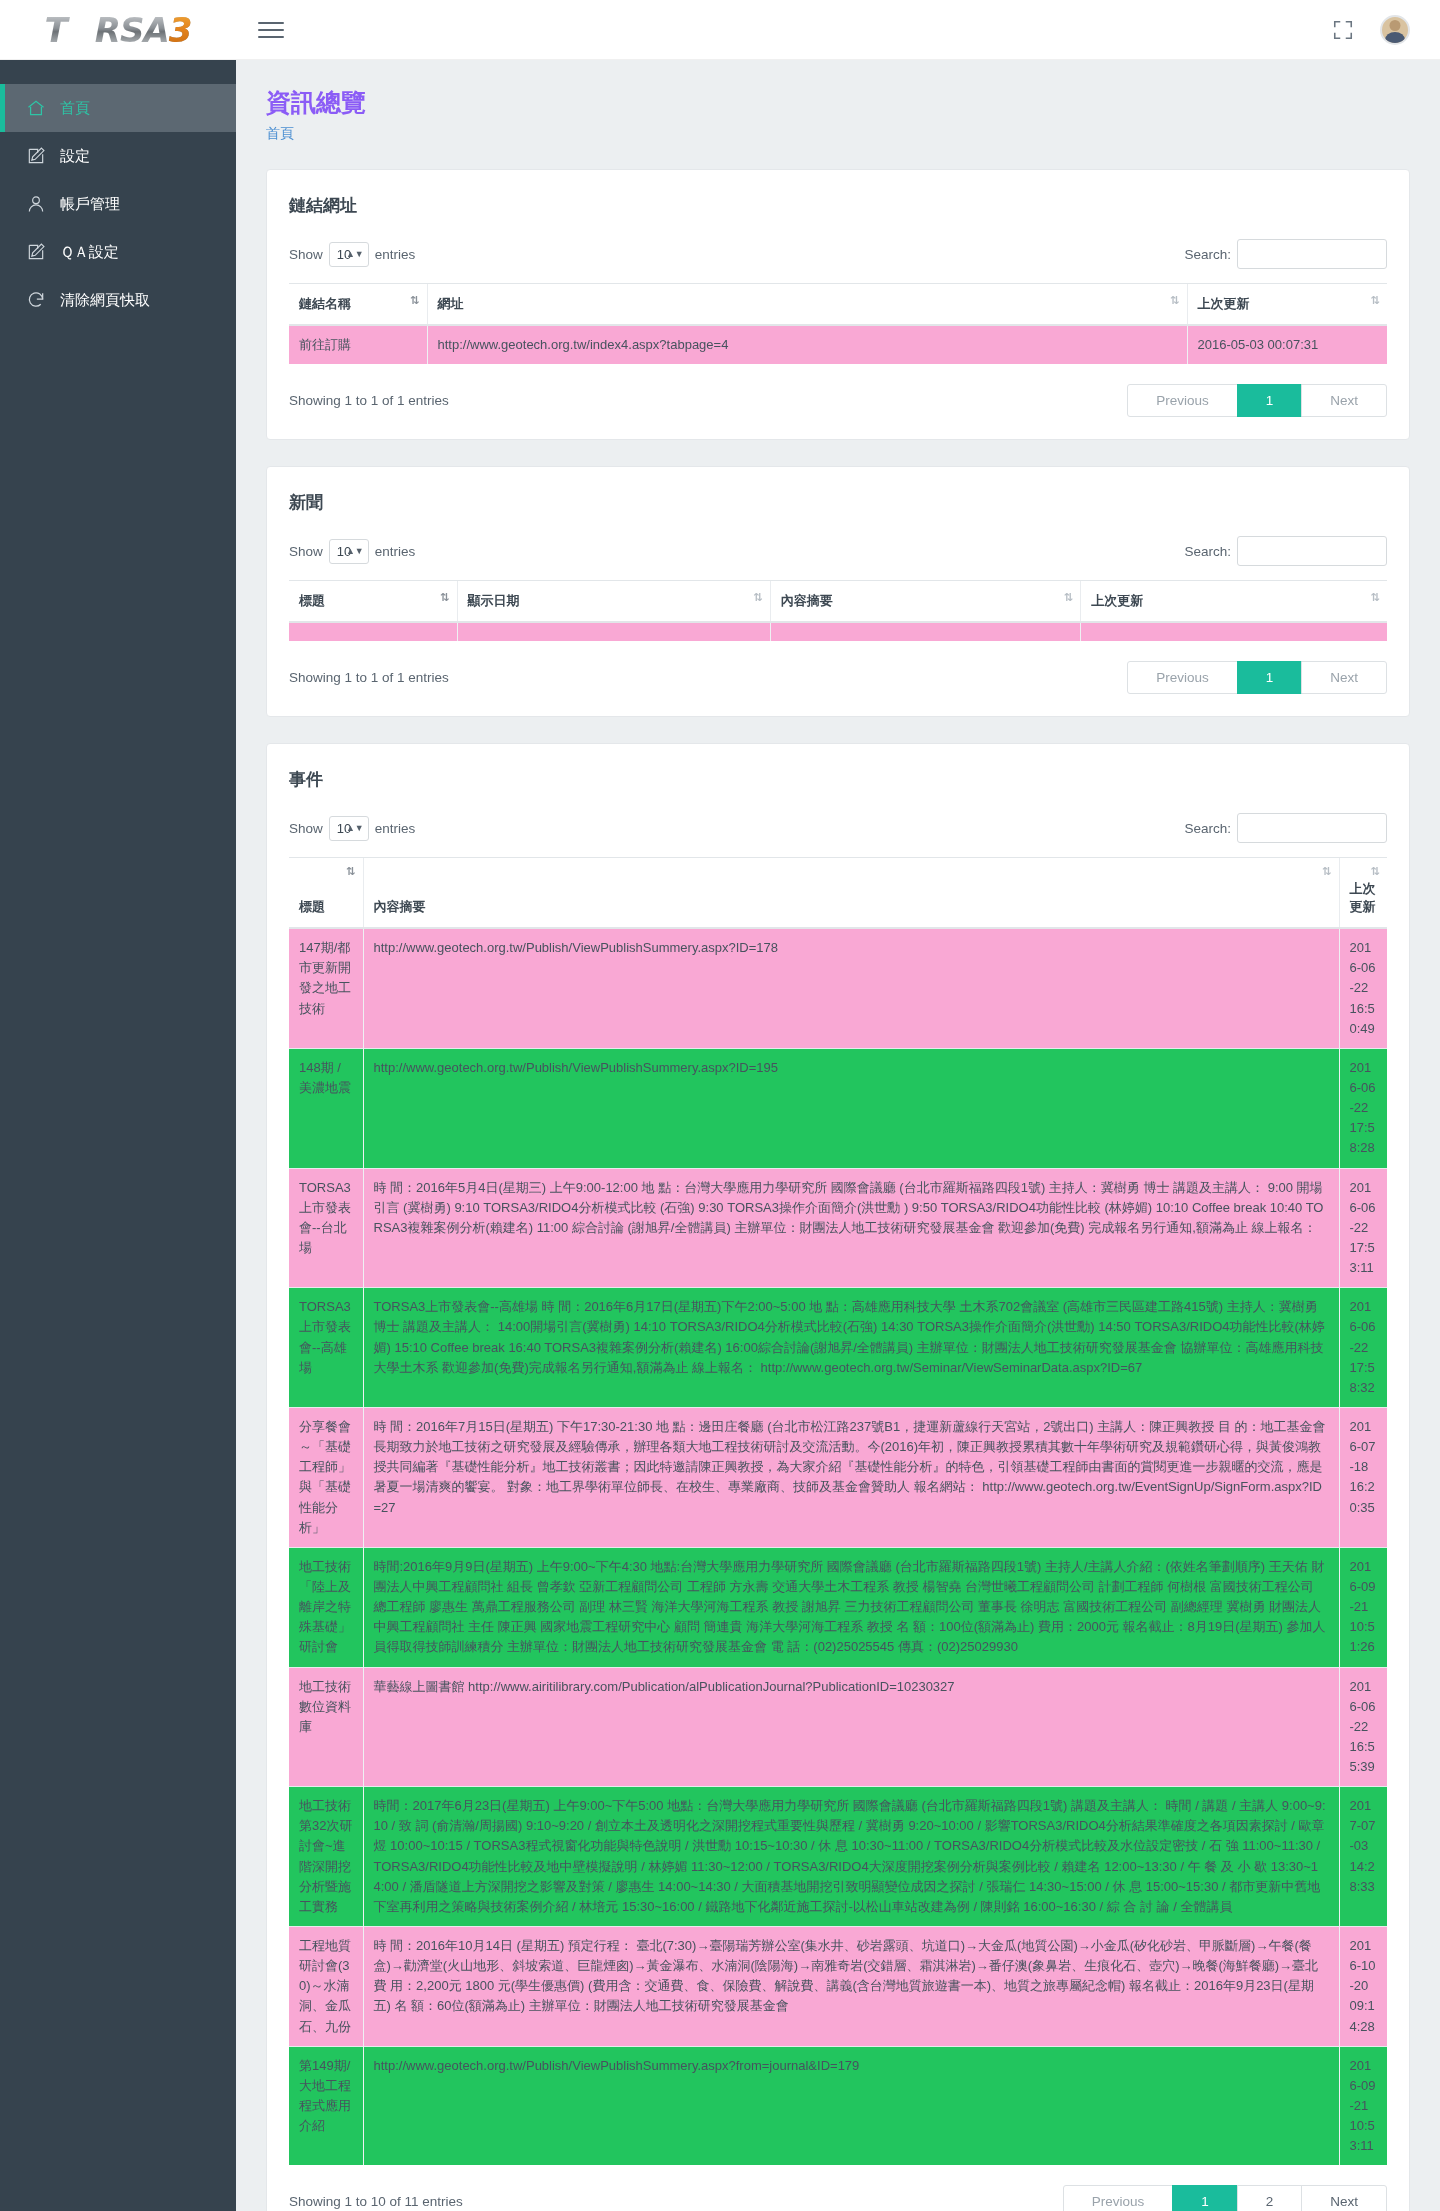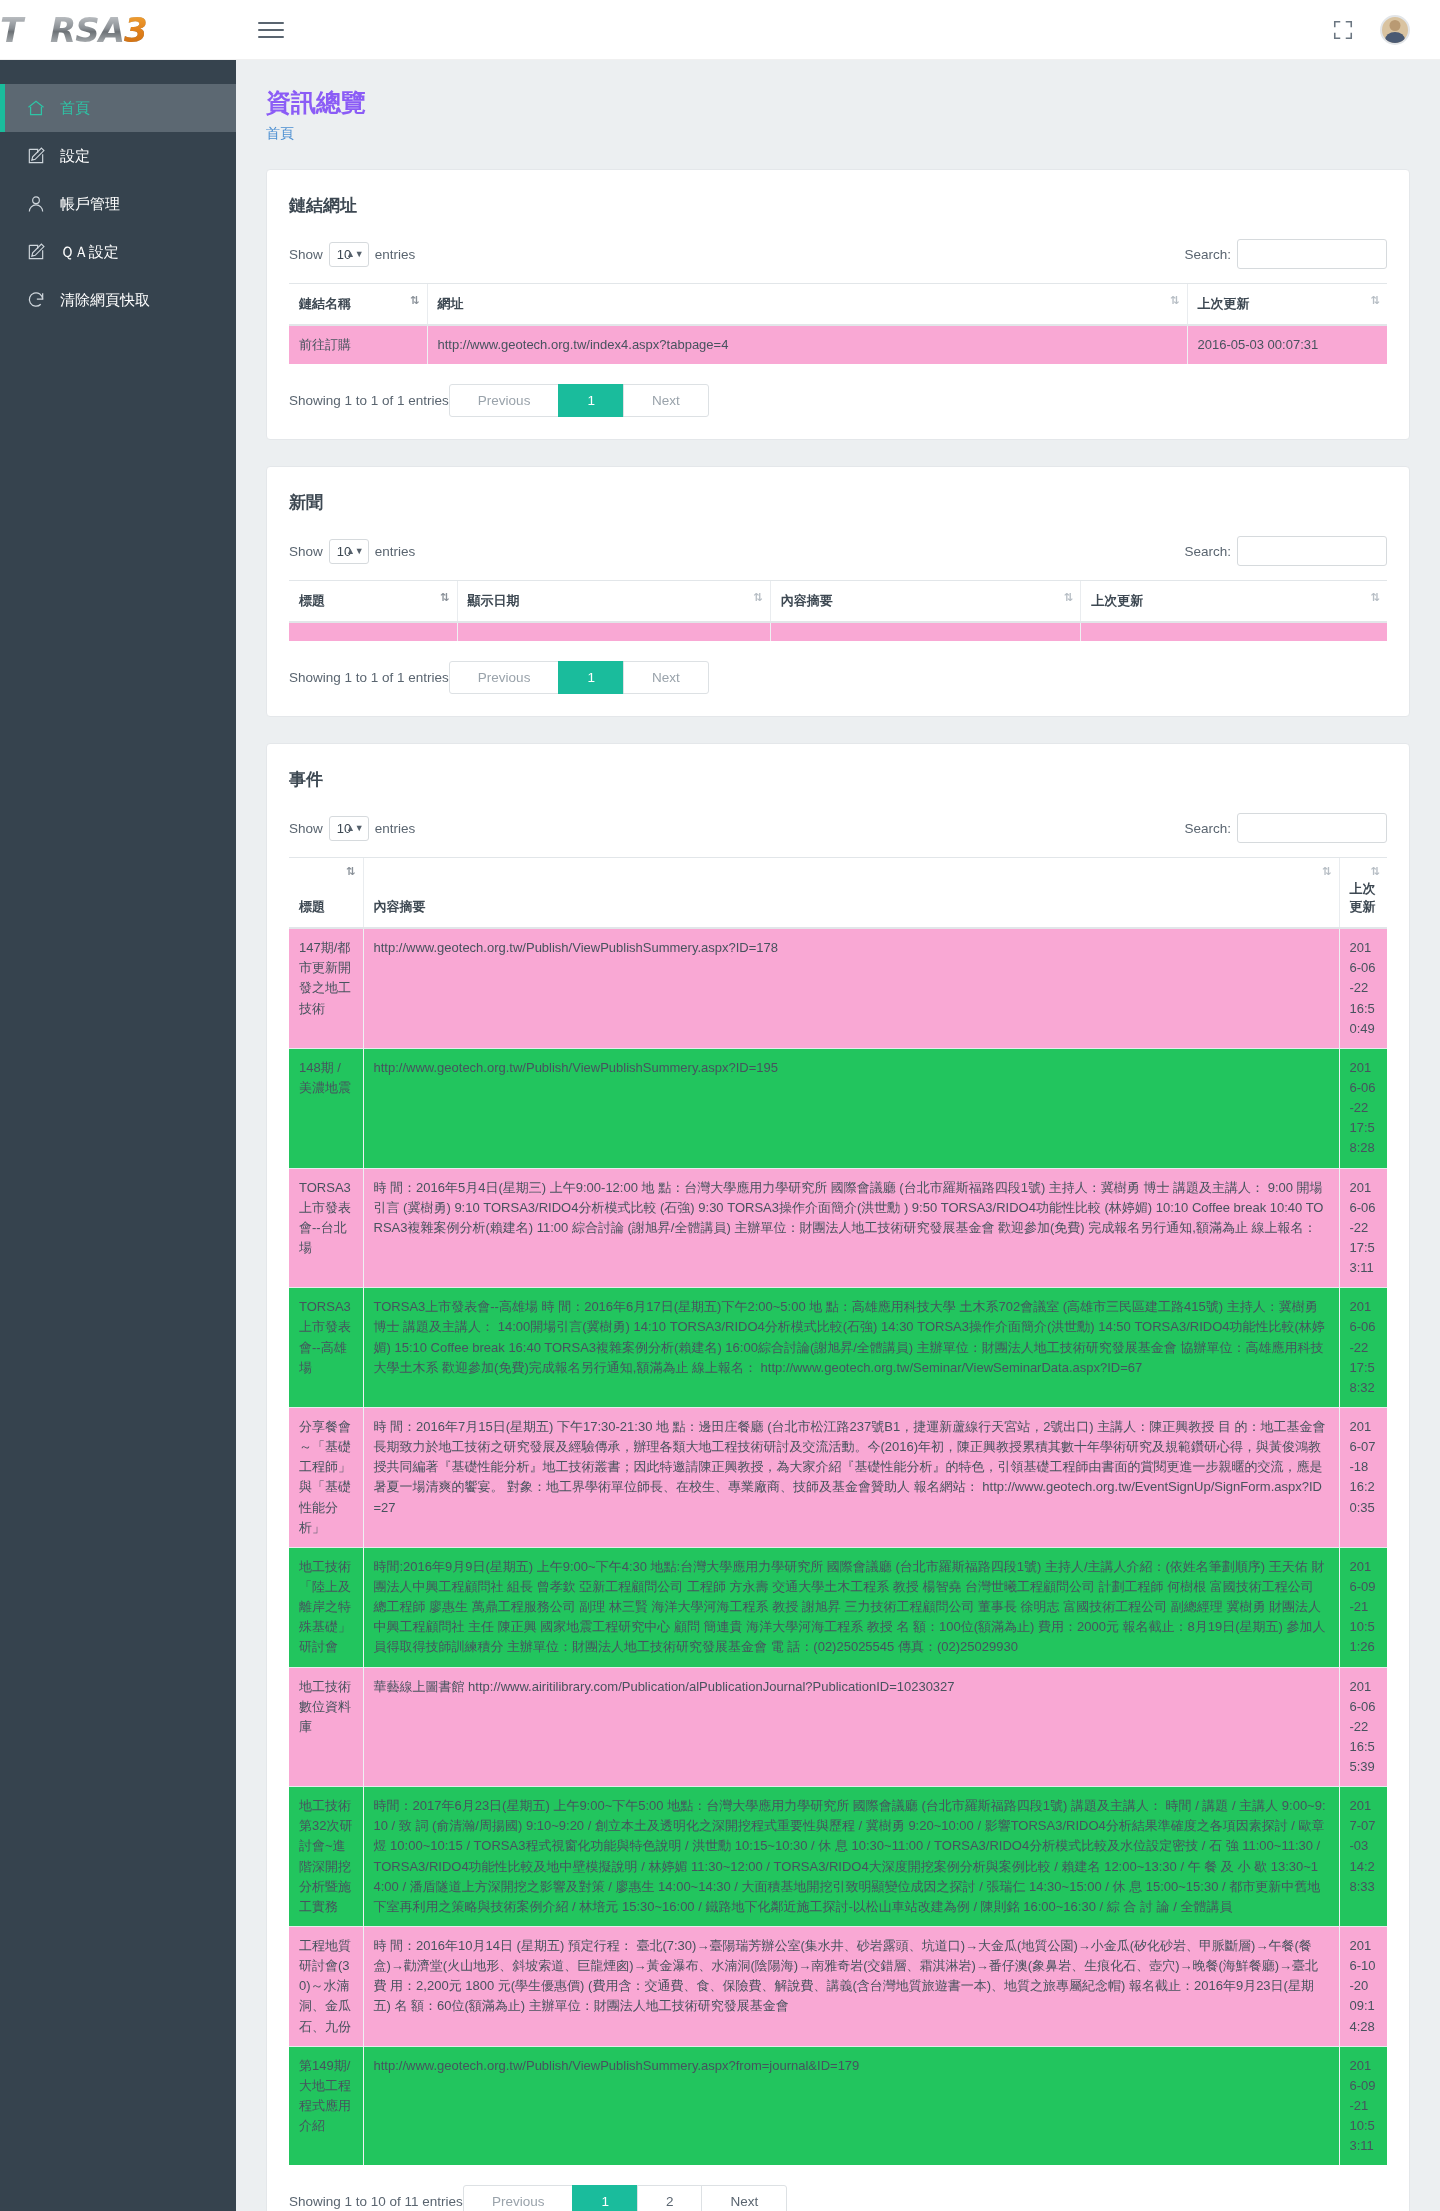--- a/index.html
+++ b/index.html
@@ -17,20 +17,21 @@
     background:#ffffff;
     display:flex;
     align-items:center;
     position:relative;
     border-bottom:1px solid #f0f0f0;
   }
   .brand {
     width:236px;
     display:flex;
     align-items:center;
+    justify-content:center;
     height:60px;
   }
   .brand-logo {
     font-family:"DejaVu Sans", sans-serif;
     font-weight:bold;
     font-style:italic;
     font-size:34px;
     letter-spacing:-1px;
     line-height:1;
     background:linear-gradient(180deg,#c9cccf 0%,#8a8f94 45%,#6d7276 55%,#bfc3c6 100%);
@@ -238,20 +239,21 @@
     color:#b7bec5;
     font-size:11px;
     letter-spacing:-1px;
     line-height:1;
   }
   th.sort-asc .sort-ico { color:#8a9199; }
 
   .dt-footer {
     display:flex;
     align-items:center;
+    justify-content:space-between;
     margin-top:20px;
   }
   .dt-info { font-size:13.5px; color:#5a6570; }
   .pager { display:flex; }
   .pager-btn {
     border:1px solid #dde1e4;
     padding:8px 28px;
     font-size:13.5px;
     color:#5a6570;
     background:#fff;

